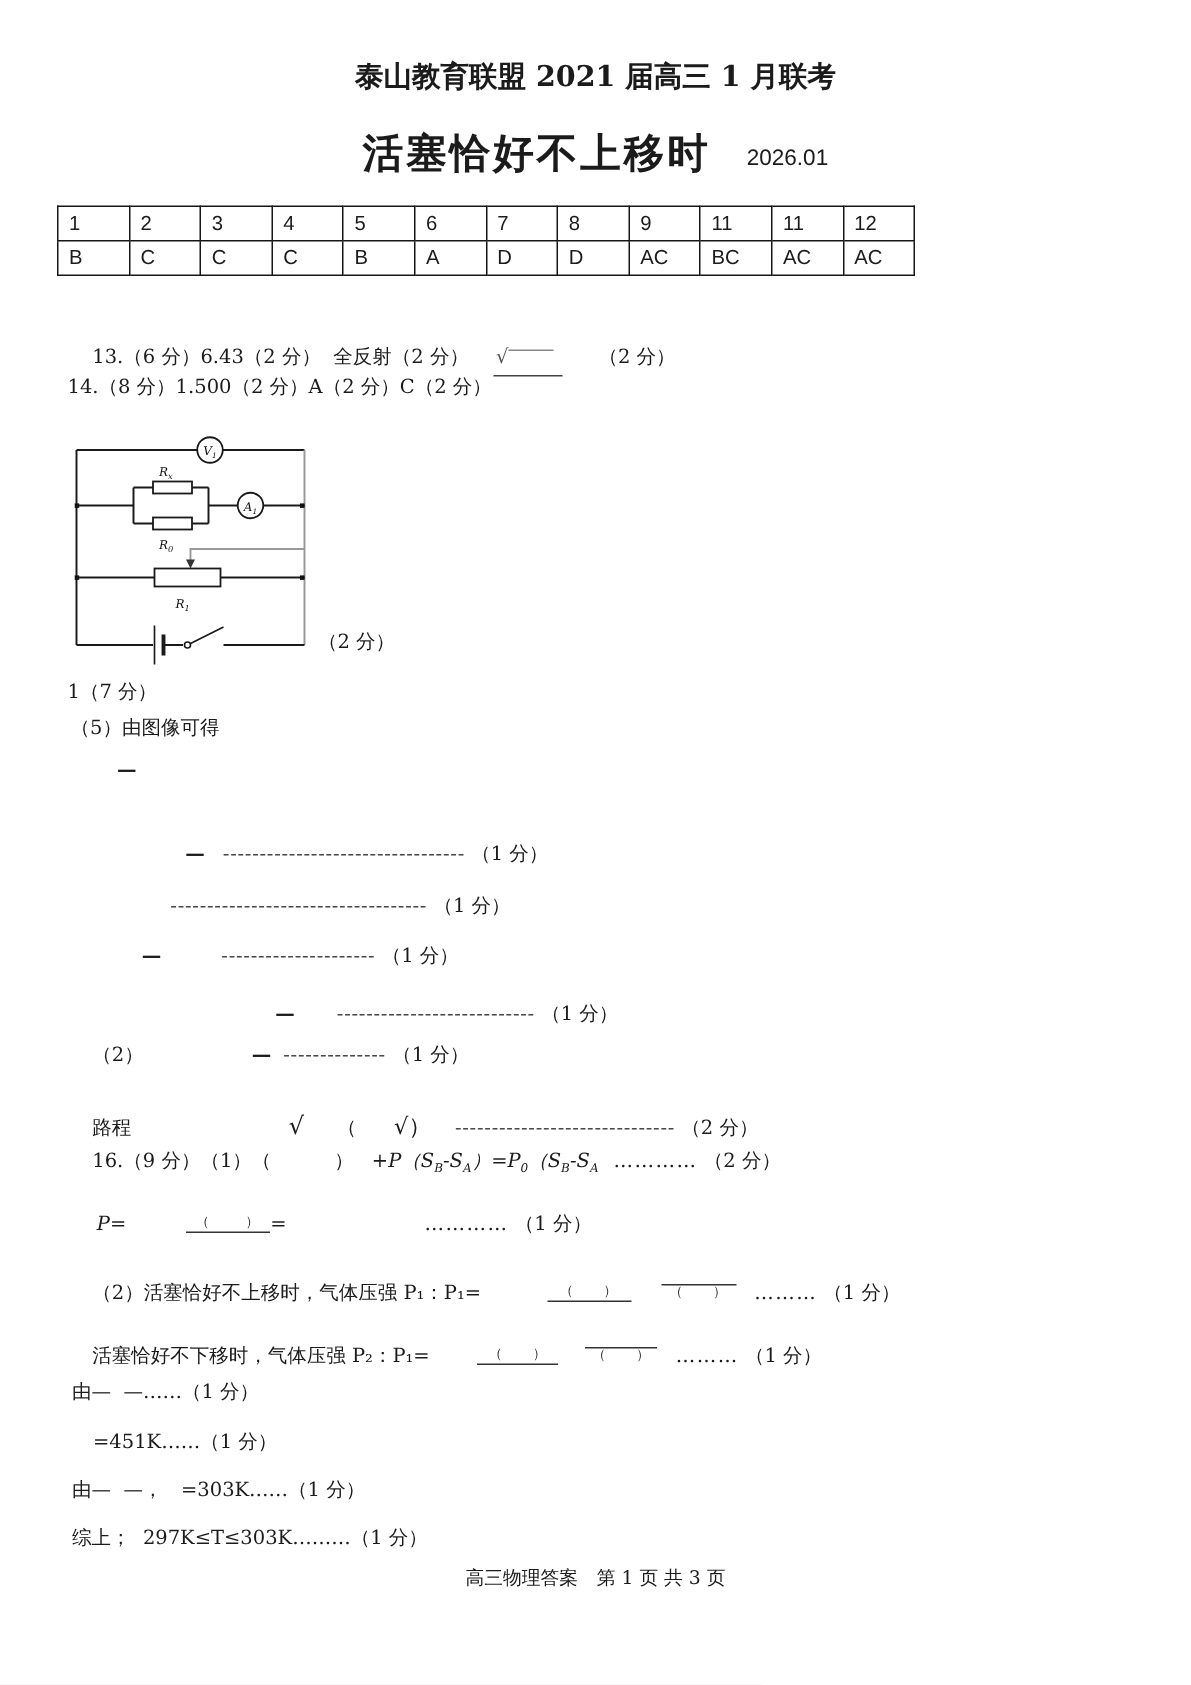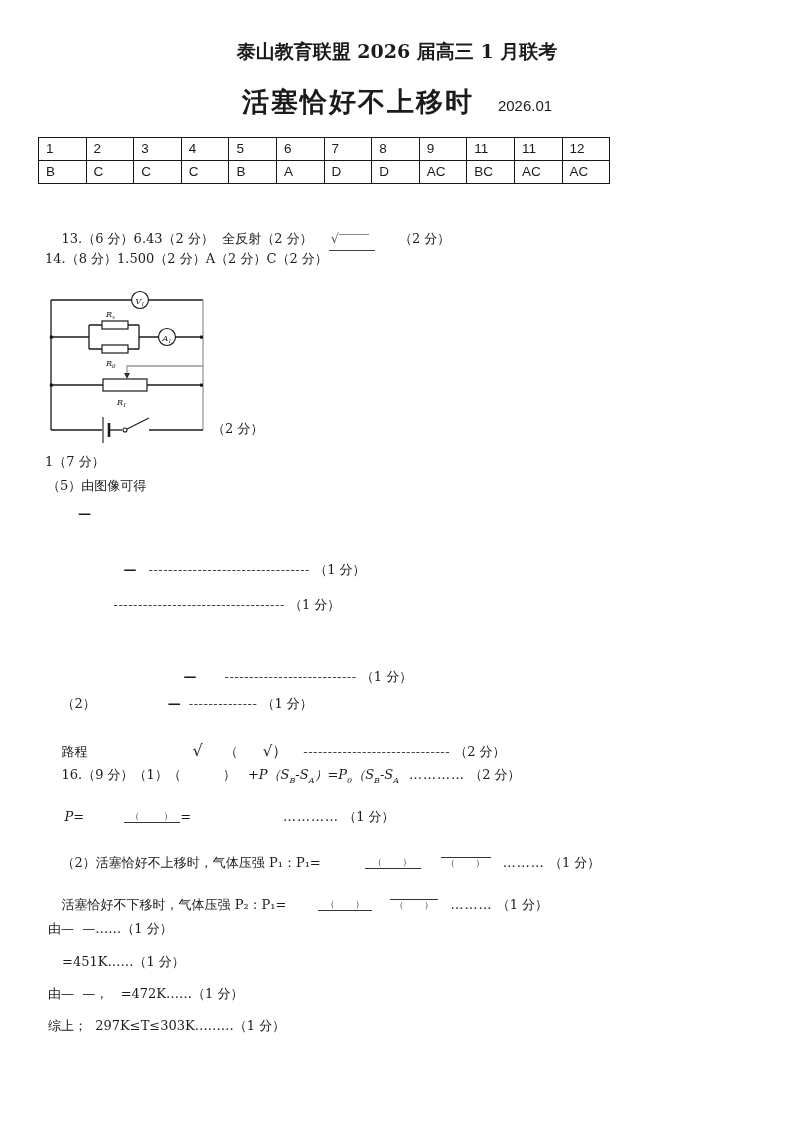--- a/index.html
+++ b/index.html
@@ -23,21 +23,21 @@
   sub.s { font-size:8px; font-style:italic; }
   .leader { color:#444; letter-spacing:0.5px; }
   .dots { letter-spacing:1px; }
   svg.circuit text { font-family:"DejaVu Serif", serif; font-style:italic; fill:#111; }
 </style>
 </head>
 <body>
 
 <div class="page">
 
-  <div class="abs ctr title1" style="top:40px;">泰山教育联盟 2026 届高三 1 月联考</div>
+  <div class="abs ctr title1" style="top:40px;">泰山教育联盟 2021 届高三 1 月联考</div>
   <div class="abs subrow" style="top:88px; left:0; right:0; white-space:normal;">
     <span class="subtitle">活塞恰好不上移时</span>
     <span class="date">2026.01</span>
   </div>
 
   <table class="ans" style="position:absolute; left:38px; top:137px;">
     <tbody>
         <tr>
       <td>1</td>
       <td>2</td>
@@ -147,20 +147,23 @@
   <div class="abs" style="left:78px; top:505px; font-weight:bold;">—</div>
 
   <div class="abs" style="left:107px; top:543px;">
     <span style="font-weight:bold;">—</span><span style="display:inline-block; width:12px;"></span><span class="leader">---------------------------------</span> <span>（1 分）</span>
   </div>
 
   <div class="abs" style="left:97px; top:578px;">
     <span class="leader">-----------------------------------</span> <span>（1 分）</span>
   </div>
 
+  <div class="abs" style="left:78px; top:611px;">
+    <span style="font-weight:bold;">—</span><span style="display:inline-block; width:40px;"></span><span class="leader">---------------------</span> <span>（1 分）</span>
+  </div>
 
   <div class="abs" style="left:167px; top:650px;">
     <span style="font-weight:bold;">—</span><span style="display:inline-block; width:28px;"></span><span class="leader">---------------------------</span> <span>（1 分）</span>
   </div>
 
   <div class="abs" style="left:45px; top:677px;">
     <span>（2）</span><span style="display:inline-block; width:72px;"></span><span style="font-weight:bold;">—</span><span style="display:inline-block; width:8px;"></span><span class="leader">--------------</span> <span>（1 分）</span>
   </div>
 
   <div class="abs" style="left:45px; top:722px;">
@@ -178,17 +181,18 @@
   <div class="abs" style="left:45px; top:836px;">
     <span>（2）活塞恰好不上移时，气体压强 P₁：P₁=</span><span style="display:inline-block; width:44px;"></span><span class="fr" style="min-width:56px;"><span class="ph">（     ）</span><span class="bar"></span></span><span style="display:inline-block; width:20px;"></span><span class="fr" style="min-width:50px;"><span class="bar"></span><span class="ph">（     ）</span></span><span style="display:inline-block; width:12px;"></span><span class="dots">………</span> <span>（1 分）</span>
   </div>
 
   <div class="abs" style="left:45px; top:878px;">
     <span>活塞恰好不下移时，气体压强 P₂：P₁=</span><span style="display:inline-block; width:32px;"></span><span class="fr" style="min-width:54px;"><span class="ph">（     ）</span><span class="bar"></span></span><span style="display:inline-block; width:18px;"></span><span class="fr" style="min-width:48px;"><span class="bar"></span><span class="ph">（     ）</span></span><span style="display:inline-block; width:12px;"></span><span class="dots">………</span> <span>（1 分）</span>
   </div>
 
   <div class="abs" style="left:48px; top:920px;">由—  —……（1 分）</div>
   <div class="abs" style="left:62px; top:953px;">=451K……（1 分）</div>
-  <div class="abs" style="left:48px; top:985px;">由—  —，   =472K……（1 分）</div>
+  <div class="abs" style="left:48px; top:985px;">由—  —，   =303K……（1 分）</div>
   <div class="abs" style="left:48px; top:1017px;">综上；  297K≤T≤303K………（1 分）</div>
 
+  <div class="abs ctr" style="top:1044px; font-size:12.5px;">高三物理答案　第 1 页 共 3 页</div>
 
 </div>
 
 </body></html>

